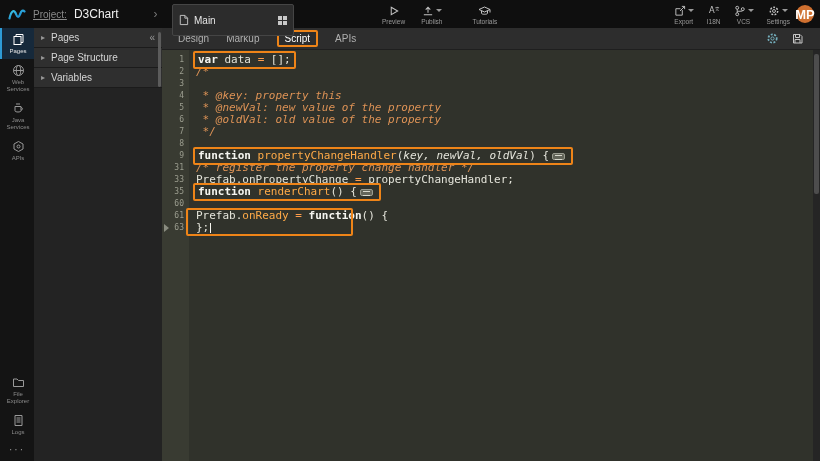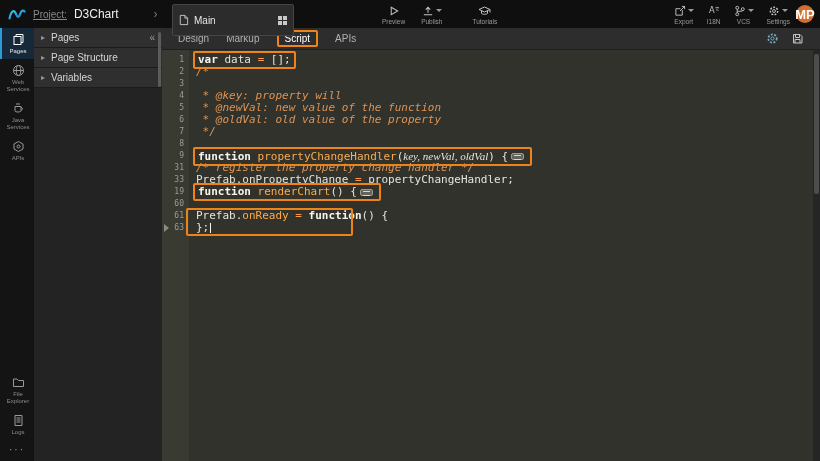--- a/index.html
+++ b/index.html
@@ -53,21 +53,21 @@
   #code-lines { position:relative; padding-top:4px; }
   .code-row { display:flex; height:12px; line-height:12px; align-items:center; }
   .gutter-num { flex:0 0 27px; text-align:right; padding-right:5px; font-size:8px; color:#9b9d8f; position:relative; cursor:pointer; }
   .gutter-marker { position:absolute; left:2px; top:2px; width:0; height:0; border-top:4px solid transparent; border-bottom:4px solid transparent; border-left:5px solid #8a8c80; }
   .code-text { padding-left:7px; font-size:11px; white-space:pre; color:#e4e4da; cursor:text; }
   .tk-kw { color:#f5f5f0; font-weight:bold; }
   .tk-pl { color:#e4e4da; }
   .tk-op { color:#ff9d4d; }
   .tk-fn { color:#ffaa47; }
   .tk-cm { color:#de9356; font-style:italic; }
-  .tk-prm { color:#e4e4da; font-style:italic;font-family:Liberation Serif, serif; }
+  .tk-prm { color:#e4e4da; font-style:italic; }
   .inline-box { display:inline-block; border:2px solid #ee8418; border-radius:2px; padding:1px 3px; margin:-2px 0 -2px -3px; position:relative; z-index:5; }
   .group-box { position:absolute; border:2px solid #ee8418; border-radius:2px; pointer-events:none; z-index:6; }
   .fold-pill { display:inline-block; width:13px; height:7px; background:#63655a; border:1px solid #9a9c90; border-radius:2px; margin:0 3px; position:relative; top:0px; vertical-align:middle; cursor:pointer; }
   .fold-pill::after { content:""; position:absolute; left:2px; right:2px; top:1px; height:3px; border-top:1px solid #d8d8cd; border-bottom:1px solid #d8d8cd; }
   .caret-cursor { display:inline-block; width:1px; height:10px; background:#f8f8f0; margin-left:1px; vertical-align:middle; }
   .ed-scroll { position:absolute; right:0; top:0; bottom:0; width:7px; background:#252525; }
   .ed-thumb { position:absolute; right:1px; top:4px; width:5px; height:140px; background:#4d4d4d; border-radius:2px; cursor:pointer; }
 </style>
 </head>
 <body>
@@ -302,25 +302,25 @@
           </div>
           <div class="code-row">
             <span class="gutter-num">2</span>
             <span class="code-text"><span class="tk-cm">/*</span></span>
           </div>
           <div class="code-row">
             <span class="gutter-num">3</span>
           </div>
           <div class="code-row">
             <span class="gutter-num">4</span>
-            <span class="code-text"><span class="tk-cm"> * @key: property will</span></span>
+            <span class="code-text"><span class="tk-cm"> * @key: property this</span></span>
           </div>
           <div class="code-row">
             <span class="gutter-num">5</span>
-            <span class="code-text"><span class="tk-cm"> * @newVal: new value of the function</span></span>
+            <span class="code-text"><span class="tk-cm"> * @newVal: new value of the property</span></span>
           </div>
           <div class="code-row">
             <span class="gutter-num">6</span>
             <span class="code-text"><span class="tk-cm"> * @oldVal: old value of the property</span></span>
           </div>
           <div class="code-row">
             <span class="gutter-num">7</span>
             <span class="code-text"><span class="tk-cm"> */</span></span>
           </div>
           <div class="code-row">
@@ -333,21 +333,21 @@
           </div>
           <div class="code-row">
             <span class="gutter-num">31</span>
             <span class="code-text"><span class="tk-cm">/* register the property change handler */</span></span>
           </div>
           <div class="code-row">
             <span class="gutter-num">33</span>
             <span class="code-text"><span class="tk-pl">Prefab.onPropertyChange </span><span class="tk-op">=</span><span class="tk-pl"> propertyChangeHandler;</span></span>
           </div>
           <div class="code-row">
-            <span class="gutter-num">19</span>
+            <span class="gutter-num">35</span>
             <span class="code-text"><span class="inline-box"><span class="tk-kw">function</span><span class="tk-pl"> </span><span class="tk-fn">renderChart</span><span class="tk-pl">() {</span><span class="fold-pill"></span></span></span>
           </div>
           <div class="code-row">
             <span class="gutter-num">60</span>
             <span class="code-text"></span>
           </div>
           <div class="code-row">
             <span class="gutter-num">61</span>
             <span class="code-text"><span class="tk-pl">Prefab.</span><span class="tk-fn">onReady</span><span class="tk-pl"> </span><span class="tk-op">=</span><span class="tk-pl"> </span><span class="tk-kw">function</span><span class="tk-pl">() {</span></span>
           </div>

